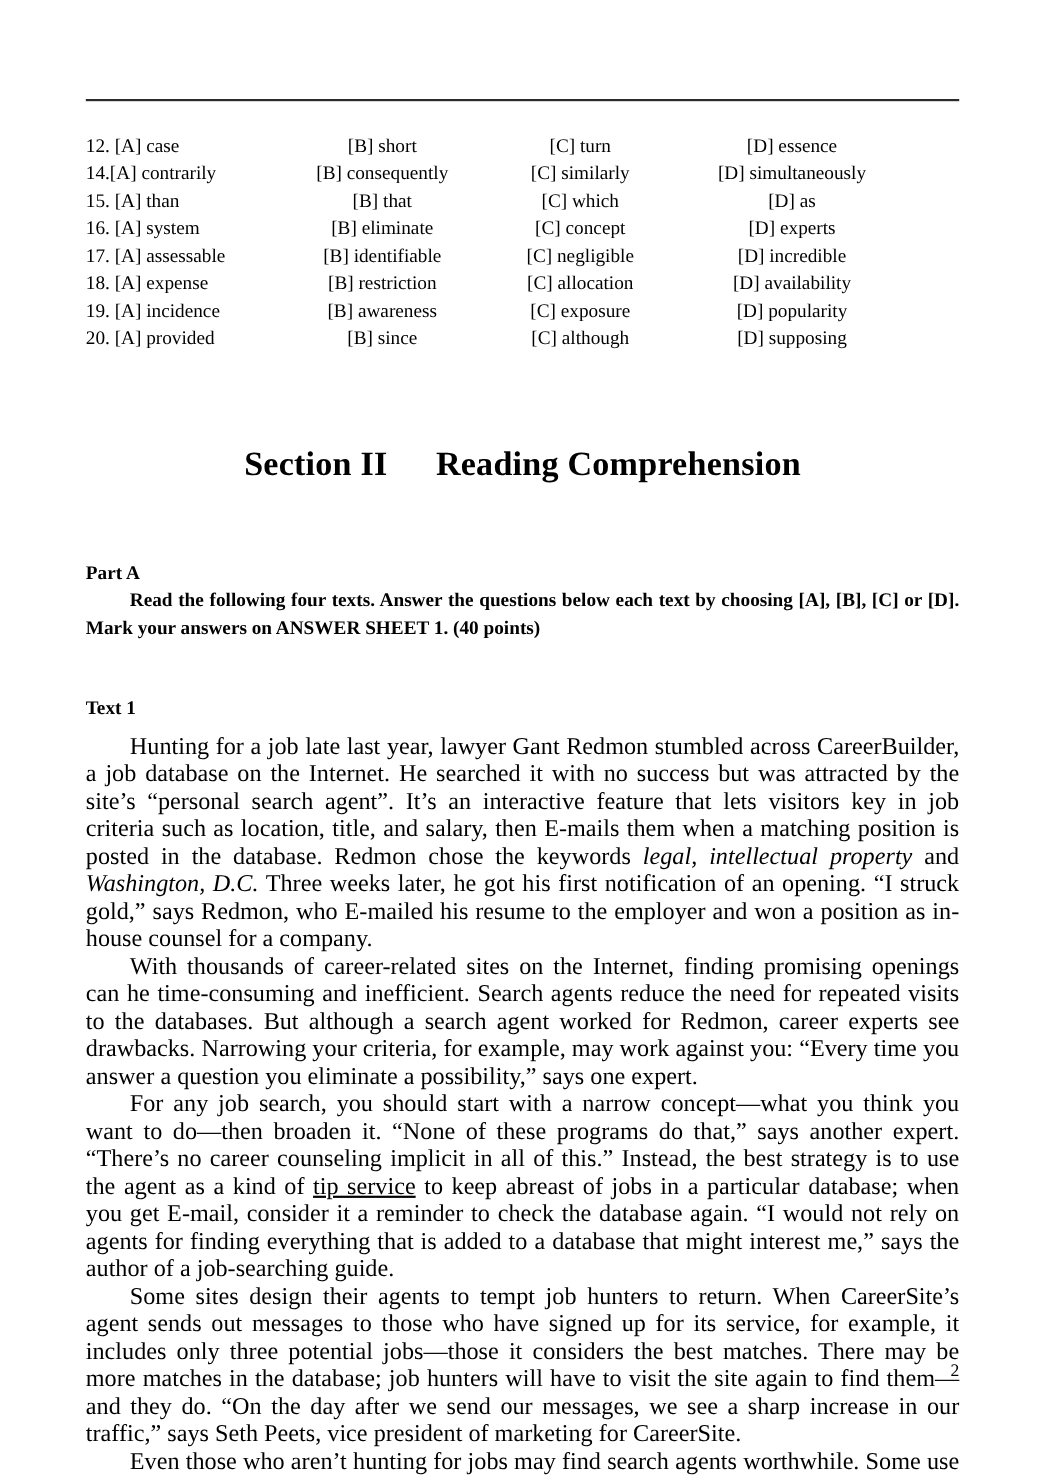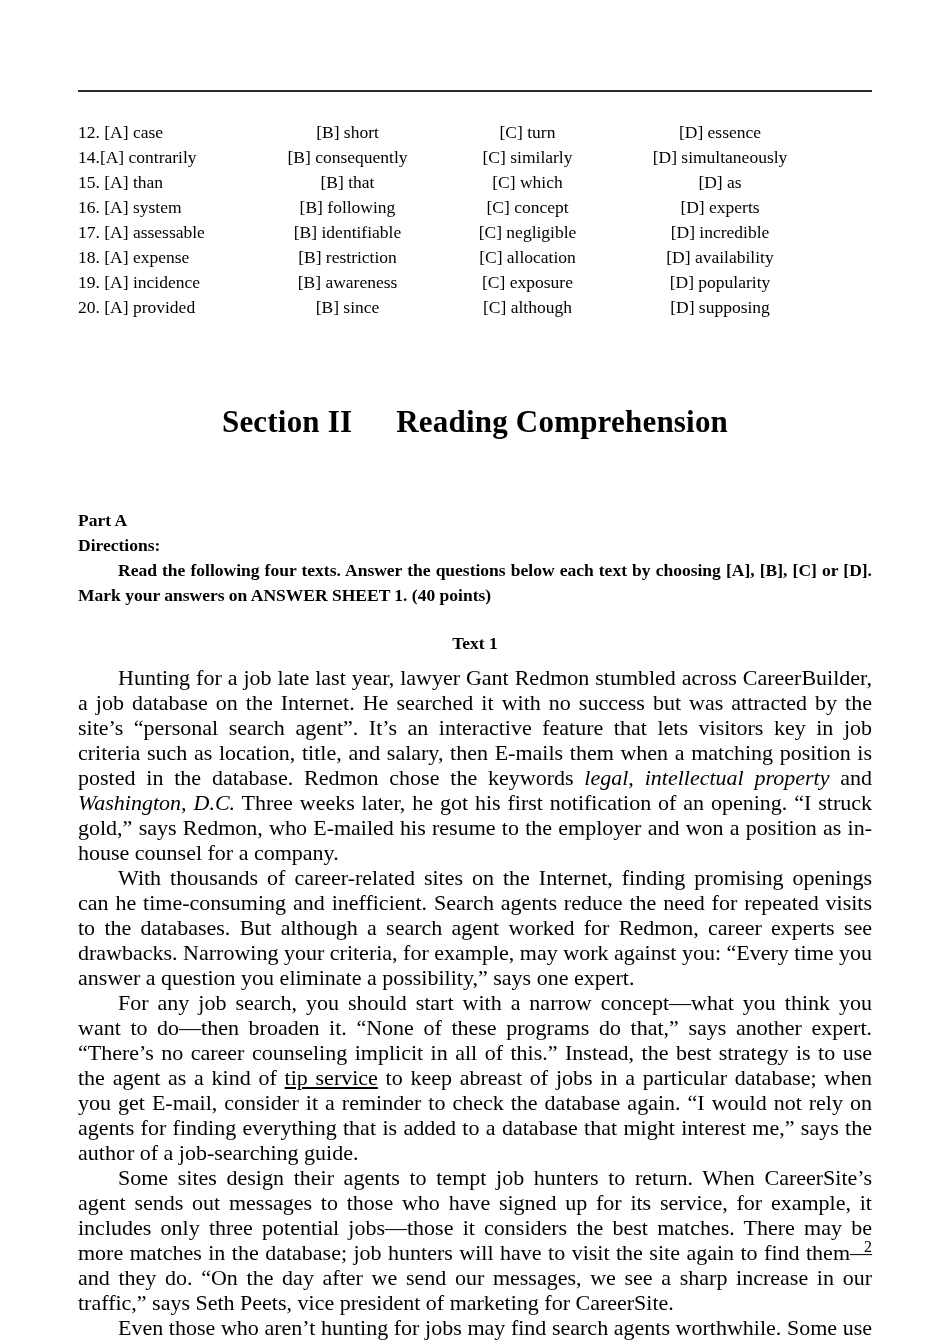--- a/index.html
+++ b/index.html
@@ -106,21 +106,20 @@
     display: inline-block;
     width: 40px;
   }
 
   
   .text-heading {
     position: absolute;
     left: 78px;
     top: 633px;
     width: 794px;
-    text-align: center;
     font-weight: bold;
     font-size: 17.5px;
   }
 
   
   .body-text {
     position: absolute;
     left: 78px;
     top: 665px;
     width: 794px;
@@ -161,21 +160,21 @@
     <div class="opt-row">
       <span class="col col-a"><span>12.</span> <span>[A] case</span></span><span class="col col-b">[B] short</span><span class="col col-c">[C] turn</span><span class="col col-d">[D] essence</span>
     </div>
     <div class="opt-row">
       <span class="col col-a"><span>14.</span><span>[A] contrarily</span></span><span class="col col-b">[B] consequently</span><span class="col col-c">[C] similarly</span><span class="col col-d">[D] simultaneously</span>
     </div>
     <div class="opt-row">
       <span class="col col-a"><span>15.</span> <span>[A] than</span></span><span class="col col-b">[B] that</span><span class="col col-c">[C] which</span><span class="col col-d">[D] as</span>
     </div>
     <div class="opt-row">
-      <span class="col col-a"><span>16.</span> <span>[A] system</span></span><span class="col col-b">[B] following</span><span class="col col-c">[C] concept</span><span class="col col-d">[D] experts</span>
+      <span class="col col-a"><span>16.</span> <span>[A] system</span></span><span class="col col-b">[B] eliminate</span><span class="col col-c">[C] concept</span><span class="col col-d">[D] experts</span>
     </div>
     <div class="opt-row">
       <span class="col col-a"><span>17.</span> <span>[A] assessable</span></span><span class="col col-b">[B] identifiable</span><span class="col col-c">[C] negligible</span><span class="col col-d">[D] incredible</span>
     </div>
     <div class="opt-row">
       <span class="col col-a"><span>18.</span> <span>[A] expense</span></span><span class="col col-b">[B] restriction</span><span class="col col-c">[C] allocation</span><span class="col col-d">[D] availability</span>
     </div>
     <div class="opt-row">
       <span class="col col-a"><span>19.</span> <span>[A] incidence</span></span><span class="col col-b">[B] awareness</span><span class="col col-c">[C] exposure</span><span class="col col-d">[D] popularity</span>
     </div>
@@ -183,21 +182,20 @@
       <span class="col col-a"><span>20.</span> <span>[A] provided</span></span><span class="col col-b">[B] since</span><span class="col col-c">[C] although</span><span class="col col-d">[D] supposing</span>
     </div>
   </div>
 
   <div class="section-heading">
     <span>Section II</span><span class="gap"></span><span>Reading Comprehension</span>
   </div>
 
   <div class="part-block">
     <span class="line">Part A</span>
-    <span class="line">Directions:</span>
     <span class="directions-body"><span class="indent"></span><span>Read the following four texts. Answer the questions below each text by choosing [A], [B], [C] or [D]. Mark your answers on ANSWER SHEET 1. (40 points)</span></span>
   </div>
 
   <div class="text-heading">Text 1</div>
 
   <div class="body-text">
     <p><span>Hunting for a job late last year, lawyer Gant Redmon stumbled across CareerBuilder, a job database on the Internet. He searched it with no success but was attracted by the site’s “personal search agent”. It’s an interactive feature that lets visitors key in job criteria such as location, title, and salary, then E-mails them when a matching position is posted in the database. Redmon chose the keywords </span><span class="ital">legal, intellectual property</span><span> and </span><span class="ital">Washington, D.C.</span><span> Three weeks later, he got his first notification of an opening. “I struck gold,” says Redmon, who E-mailed his resume to the employer and won a position as in-house counsel for a company.</span></p>
 
     <p>With thousands of career-related sites on the Internet, finding promising openings can he time-consuming and inefficient. Search agents reduce the need for repeated visits to the databases. But although a search agent worked for Redmon, career experts see drawbacks. Narrowing your criteria, for example, may work against you: “Every time you answer a question you eliminate a possibility,” says one expert.</p>
 

